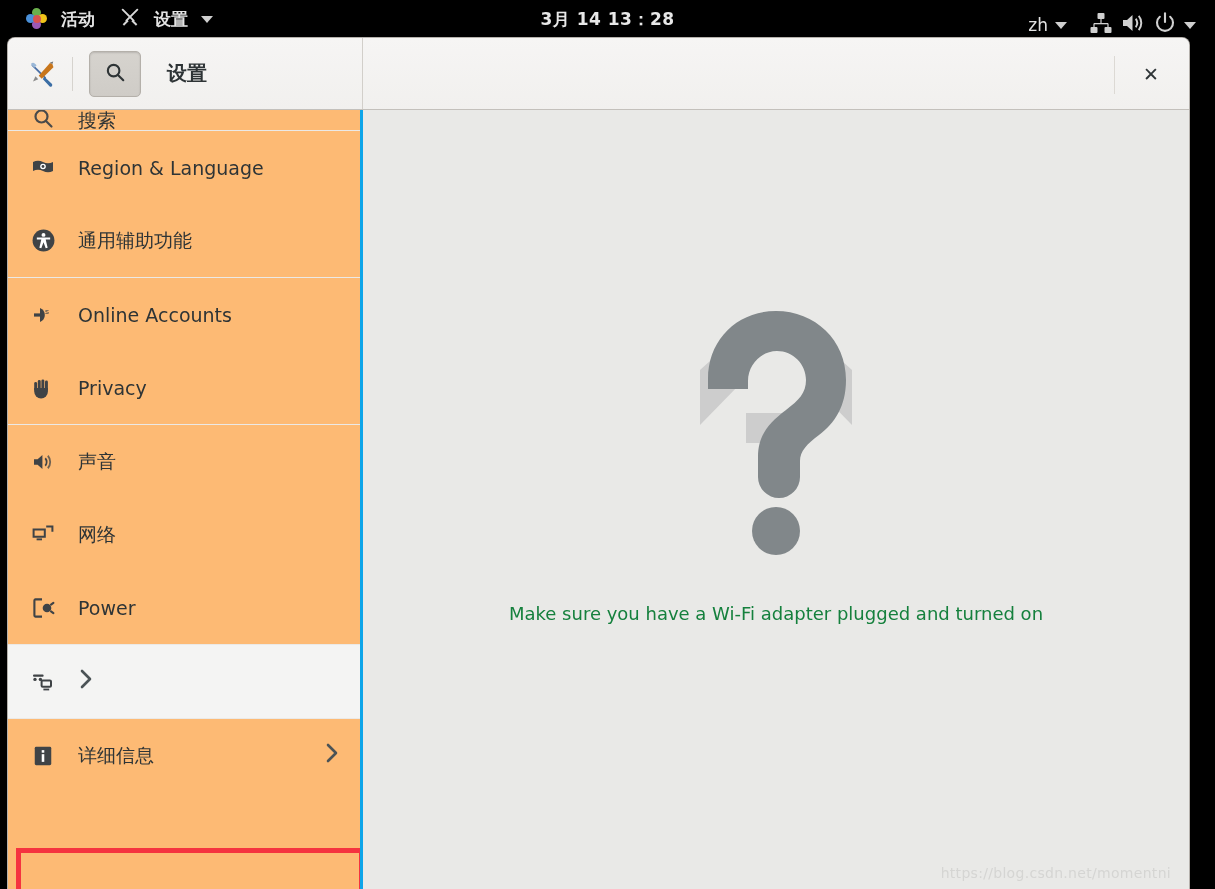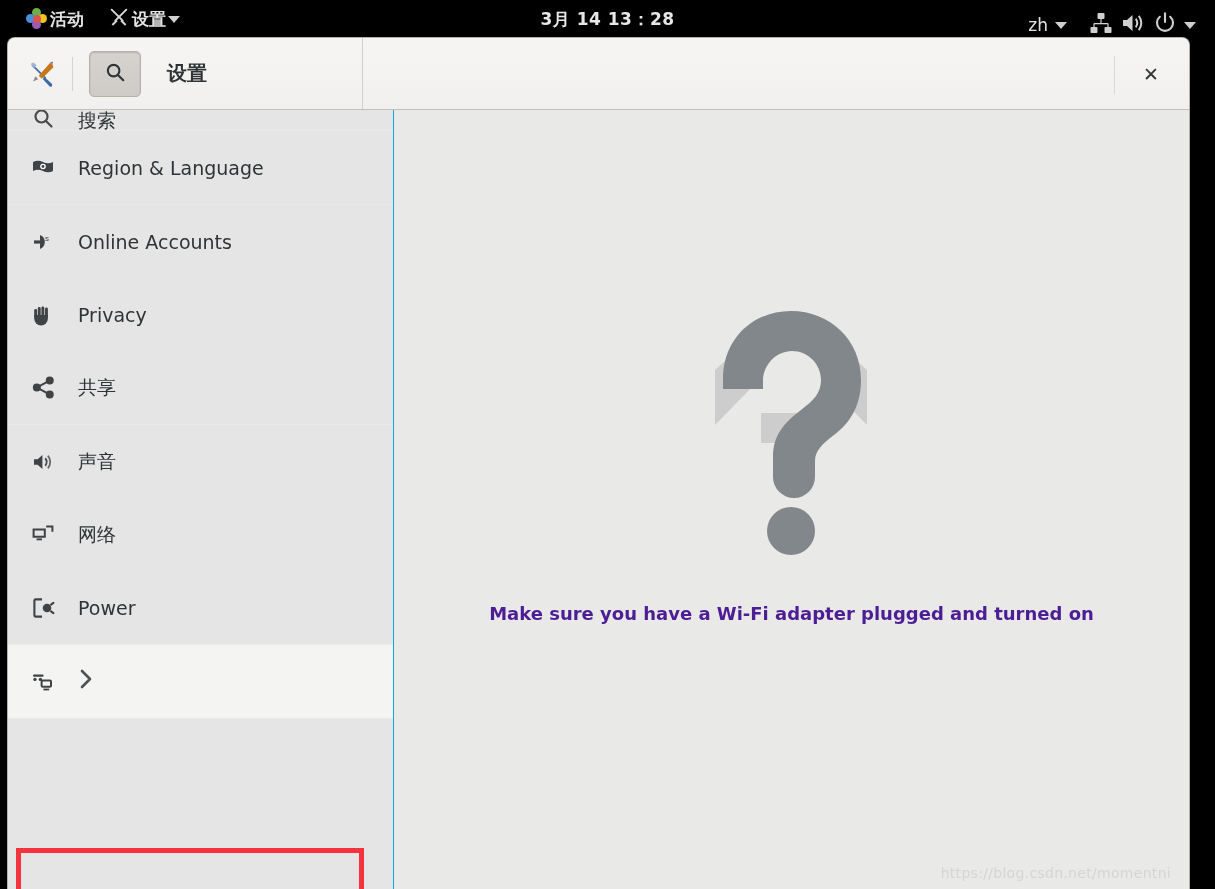--- a/index.html
+++ b/index.html
@@ -14,21 +14,21 @@
   .topbar {
     position: absolute; top: 0; left: 0;
     width: 1215px; height: 38px;
     background: #000;
     display: flex; align-items: center;
     color: #d8d8d8;
     font-size: 17px;
   }
   .tb-left { display: flex; align-items: center; gap: 0px; padding-left: 14px; }
   .tb-item {
-    display: flex; align-items: center; gap: 2px;
+    display: flex; align-items: center; gap: 13px;
     padding: 0 12px; height: 28px; color: #e4e4e4;
   }
   .tb-item.bold { font-weight: bold; }
   .tb-center {
     position: absolute; left: 0; right: 0; top: 0; height: 38px;
     display: flex; align-items: center; justify-content: center;
     pointer-events: none;
   }
   .tb-clock { font-weight: bold; font-size: 17px; color: #e8e8e8; letter-spacing: 0.5px; }
   .tb-right {
@@ -96,22 +96,22 @@
   .close-btn {
     width: 40px; height: 40px; margin-right: 18px;
     display:flex; align-items:center; justify-content:center;
     font-size: 19px; color: #2e3436; font-weight: bold;
   }
 
   
   .body-split { display: flex; height: 779px; }
 
   .sidebar {
-    width: 386px; background: #e5e5e5;
-    border-right: 1px solid #0ea5e9;
+    width: 355px; background: #fdba74;
+    border-right: 3px solid #0ea5e9;
     position: relative; overflow: hidden;
   }
   .sb-scroll { position:absolute; inset:0; }
   .row {
     display: flex; align-items: center;
     height: 73px; padding: 0 20px 0 22px;
     gap: 22px; position: relative;
   }
   .row .ico { width: 26px; display:flex; align-items:center; justify-content:center; flex:0 0 26px;}
   .row .lbl { font-size: 19px; color: #2e3436; flex: 1; }
@@ -141,21 +141,21 @@
     display: flex; flex-direction: column;
     align-items: center; justify-content: center;
     position: relative;
   }
   .placeholder { margin-top: -70px; text-align: center; }
   .qmark-wrap { position: relative; width: 280px; height: 260px; margin: 0 auto 38px; }
   .main-title {
     font-size: 22px; font-weight: bold; color: #2e3436;
     margin-bottom: 9px;
   }
-  .main-sub { font-size: 18px; color: #4c1d95; font-weight: bold; }
+  .main-sub { font-size: 18px; color: #15803d; }
 
   .watermark {
     position: absolute; right: 18px; bottom: 8px;
     font-size: 14px; color: #d5d5d3;
     letter-spacing: .3px;
   }
 
   
   .rightstrip { position:absolute; right:0; top:38px; width:26px; height:851px; background:#000; }
   .leftstrip { position:absolute; left:0; top:38px; width:8px; height:851px; background:#000; }
@@ -289,20 +289,30 @@
           <span class="ico">
             <svg width="24" height="24" viewBox="0 0 24 24">
               <path d="M2 6 q5 -2.5 10 0 t10 0 v9 q-5 2.5 -10 0 t-10 0z" fill="#3f4346"></path>
               <circle cx="12" cy="10.5" r="2.8" fill="#fff"></circle>
               <circle cx="12" cy="10.5" r="1.4" fill="#3f4346"></circle>
             </svg>
           </span>
           <span class="lbl">Region &amp; Language</span>
         </div>
 
+        <div class="row">
+          <span class="ico">
+            <svg width="25" height="25" viewBox="0 0 24 24">
+              <circle cx="12" cy="12" r="10.5" fill="#3f4346"></circle>
+              <circle cx="12" cy="6.6" r="1.9" fill="#fff"></circle>
+              <path d="M5.6 9.2 h12.8 v1.9 h-4.3 l1.9 7.8 -1.9 .5 -2.1-5.7 -2.1 5.7 -1.9-.5 1.9-7.8 H5.6z" fill="#fff"></path>
+            </svg>
+          </span>
+          <span class="lbl">通用辅助功能</span>
+        </div>
 
         <div class="sep"></div>
 
         <div class="row">
           <span class="ico">
             <svg width="24" height="24" viewBox="0 0 24 24" fill="#3f4346">
               <path d="M9 5 a7.5 7.5 0 0 1 0 14 z"></path>
               <rect x="3" y="10.4" width="6" height="3.2"></rect>
               <text x="14" y="11" font-size="8" fill="#3f4346" font-family="sans-serif">s</text>
             </svg>
@@ -316,32 +326,20 @@
               <rect x="3.2" y="6" width="2.9" height="9" rx="1.4"></rect>
               <rect x="6.8" y="4" width="2.9" height="11" rx="1.4"></rect>
               <rect x="10.4" y="3.4" width="2.9" height="11.6" rx="1.4"></rect>
               <rect x="14" y="4.6" width="2.9" height="10.4" rx="1.4"></rect>
               <path d="M3.2 12 h13.7 v3.6 a6.8 6.8 0 0 1 -13.7 0z"></path>
             </svg>
           </span>
           <span class="lbl">Privacy</span>
         </div>
 
-        <div class="row">
-          <span class="ico">
-            <svg width="25" height="25" viewBox="0 0 24 24" fill="none" stroke="#3f4346" stroke-width="1.9">
-              <circle cx="18" cy="5.2" r="2.9" fill="#3f4346"></circle>
-              <circle cx="5.6" cy="12" r="2.9" fill="#3f4346"></circle>
-              <circle cx="18" cy="18.8" r="2.9" fill="#3f4346"></circle>
-              <path d="M8 10.6 L15.6 6.6"></path>
-              <path d="M8 13.4 L15.6 17.4"></path>
-            </svg>
-          </span>
-          <span class="lbl">共享</span>
-        </div>
 
         <div class="sep"></div>
 
         <div class="row">
           <span class="ico">
             <svg width="24" height="24" viewBox="0 0 24 24" fill="#3f4346">
               <path d="M3 9.2 h3.6 L11.4 5 v14 L6.6 14.8 H3 z"></path>
               <path d="M13.6 8.9 a5 5 0 0 1 0 6.2 l1.3 1.3 a6.8 6.8 0 0 0 0-8.8z"></path>
               <path d="M16.2 6.4 a8.6 8.6 0 0 1 0 11.2 l1.3 1.3 a10.4 10.4 0 0 0 0-13.8z" opacity=".75"></path>
             </svg>
@@ -386,20 +384,35 @@
           </span>
           <span class="chev">
             <svg width="16" height="26" viewBox="0 0 16 26" fill="none" stroke="#4b5356" stroke-width="2.6" stroke-linecap="round" stroke-linejoin="round">
               <path d="M4 5 L12 13 L4 21"></path>
             </svg>
           </span>
         </div>
 
         <div class="sep"></div>
 
+        <div class="row">
+          <span class="ico">
+            <svg width="22" height="22" viewBox="0 0 24 24">
+              <rect x="3" y="2" width="18" height="20" rx="1.6" fill="#3f4346"></rect>
+              <rect x="10.6" y="5.6" width="2.8" height="2.8" fill="#fff"></rect>
+              <rect x="10.6" y="10" width="2.8" height="8.4" fill="#fff"></rect>
+            </svg>
+          </span>
+          <span class="lbl">详细信息</span>
+          <span class="chev">
+            <svg width="16" height="26" viewBox="0 0 16 26" fill="none" stroke="#4b5356" stroke-width="2.6" stroke-linecap="round" stroke-linejoin="round">
+              <path d="M4 5 L12 13 L4 21"></path>
+            </svg>
+          </span>
+        </div>
 
       </div>
 
       <div class="hl-box"></div>
       <div class="sb-scrollbar">
         <div class="sb-thumb"></div>
       </div>
     </div>
 
     <div class="main">

